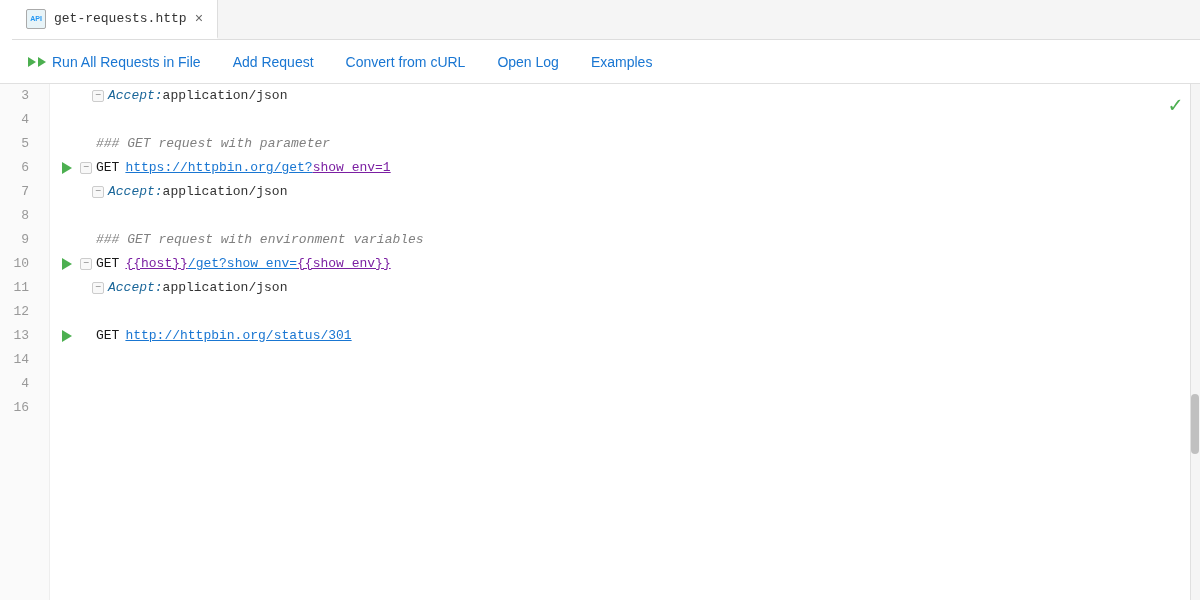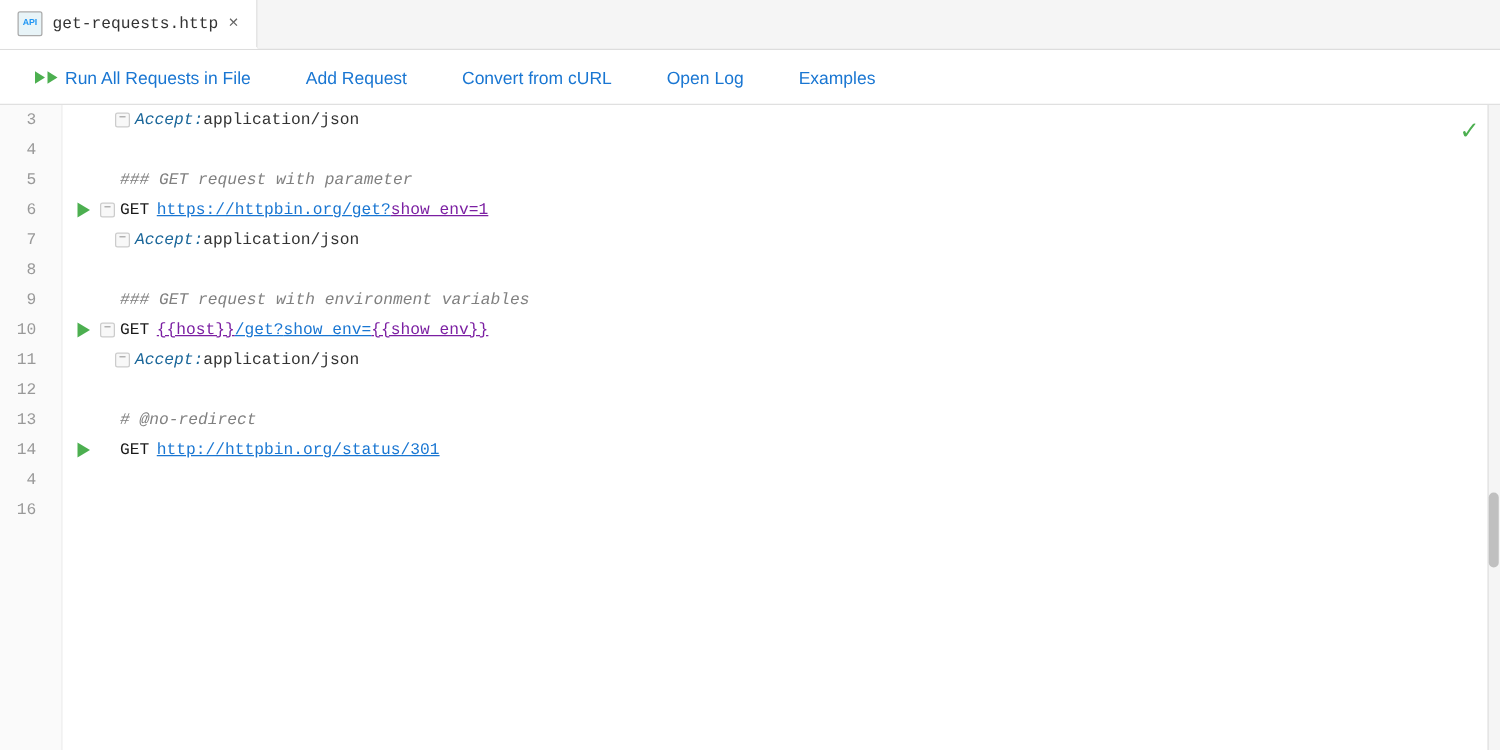--- a/index.html
+++ b/index.html
@@ -14,20 +14,21 @@
     }
 
     
     .tab-bar {
       display: flex;
       align-items: center;
       background: #f5f5f5;
       border-bottom: 1px solid #ddd;
       height: 40px;
       padding-left: 0;
+      margin-left: 12px;
     }
     .tab {
       display: flex;
       align-items: center;
       gap: 8px;
       padding: 0 14px;
       height: 100%;
       background: #ffffff;
       border-right: 1px solid #ddd;
       border-bottom: 2px solid #ffffff;
@@ -59,21 +60,21 @@
     }
 
     
     .toolbar {
       display: flex;
       align-items: center;
       background: #ffffff;
       border-bottom: 1px solid #e0e0e0;
       height: 44px;
       padding: 0 12px;
-      gap: 12px;
+      gap: 0;
     }
     .toolbar-btn {
       display: flex;
       align-items: center;
       gap: 6px;
       padding: 6px 16px;
       font-size: 14px;
       color: #1976D2;
       background: none;
       border: none;
@@ -314,24 +315,20 @@
         <span class="c-url-param">{{show_env}}</span>
     </div>
       <div class="code-line">
       <span style="width:30px;display:inline-block;"></span>
       <span class="fold-btn">−</span>
       <span class="c-header-key"><em>Accept:</em></span>
         <span class="c-header-val"> application/json</span>
     </div>
       <div class="code-line">&nbsp;</div>
       <div class="code-line">
-        <span class="spacer" style="width:30px;display:inline-block;"></span>
-        <span class="c-directive"># @no-redirect</span>
-      </div>
-      <div class="code-line">
       <span class="run-btn"></span>
       <span style="width:16px;display:inline-block;"></span>
       <span class="c-method">GET</span>
       <span style="width:6px;display:inline-block;"></span>
       <span class="c-url">http://httpbin.org/status/301</span>
     </div>
       <div class="code-line">&nbsp;</div>
     </div>
 
   <div class="scrollbar-right">

